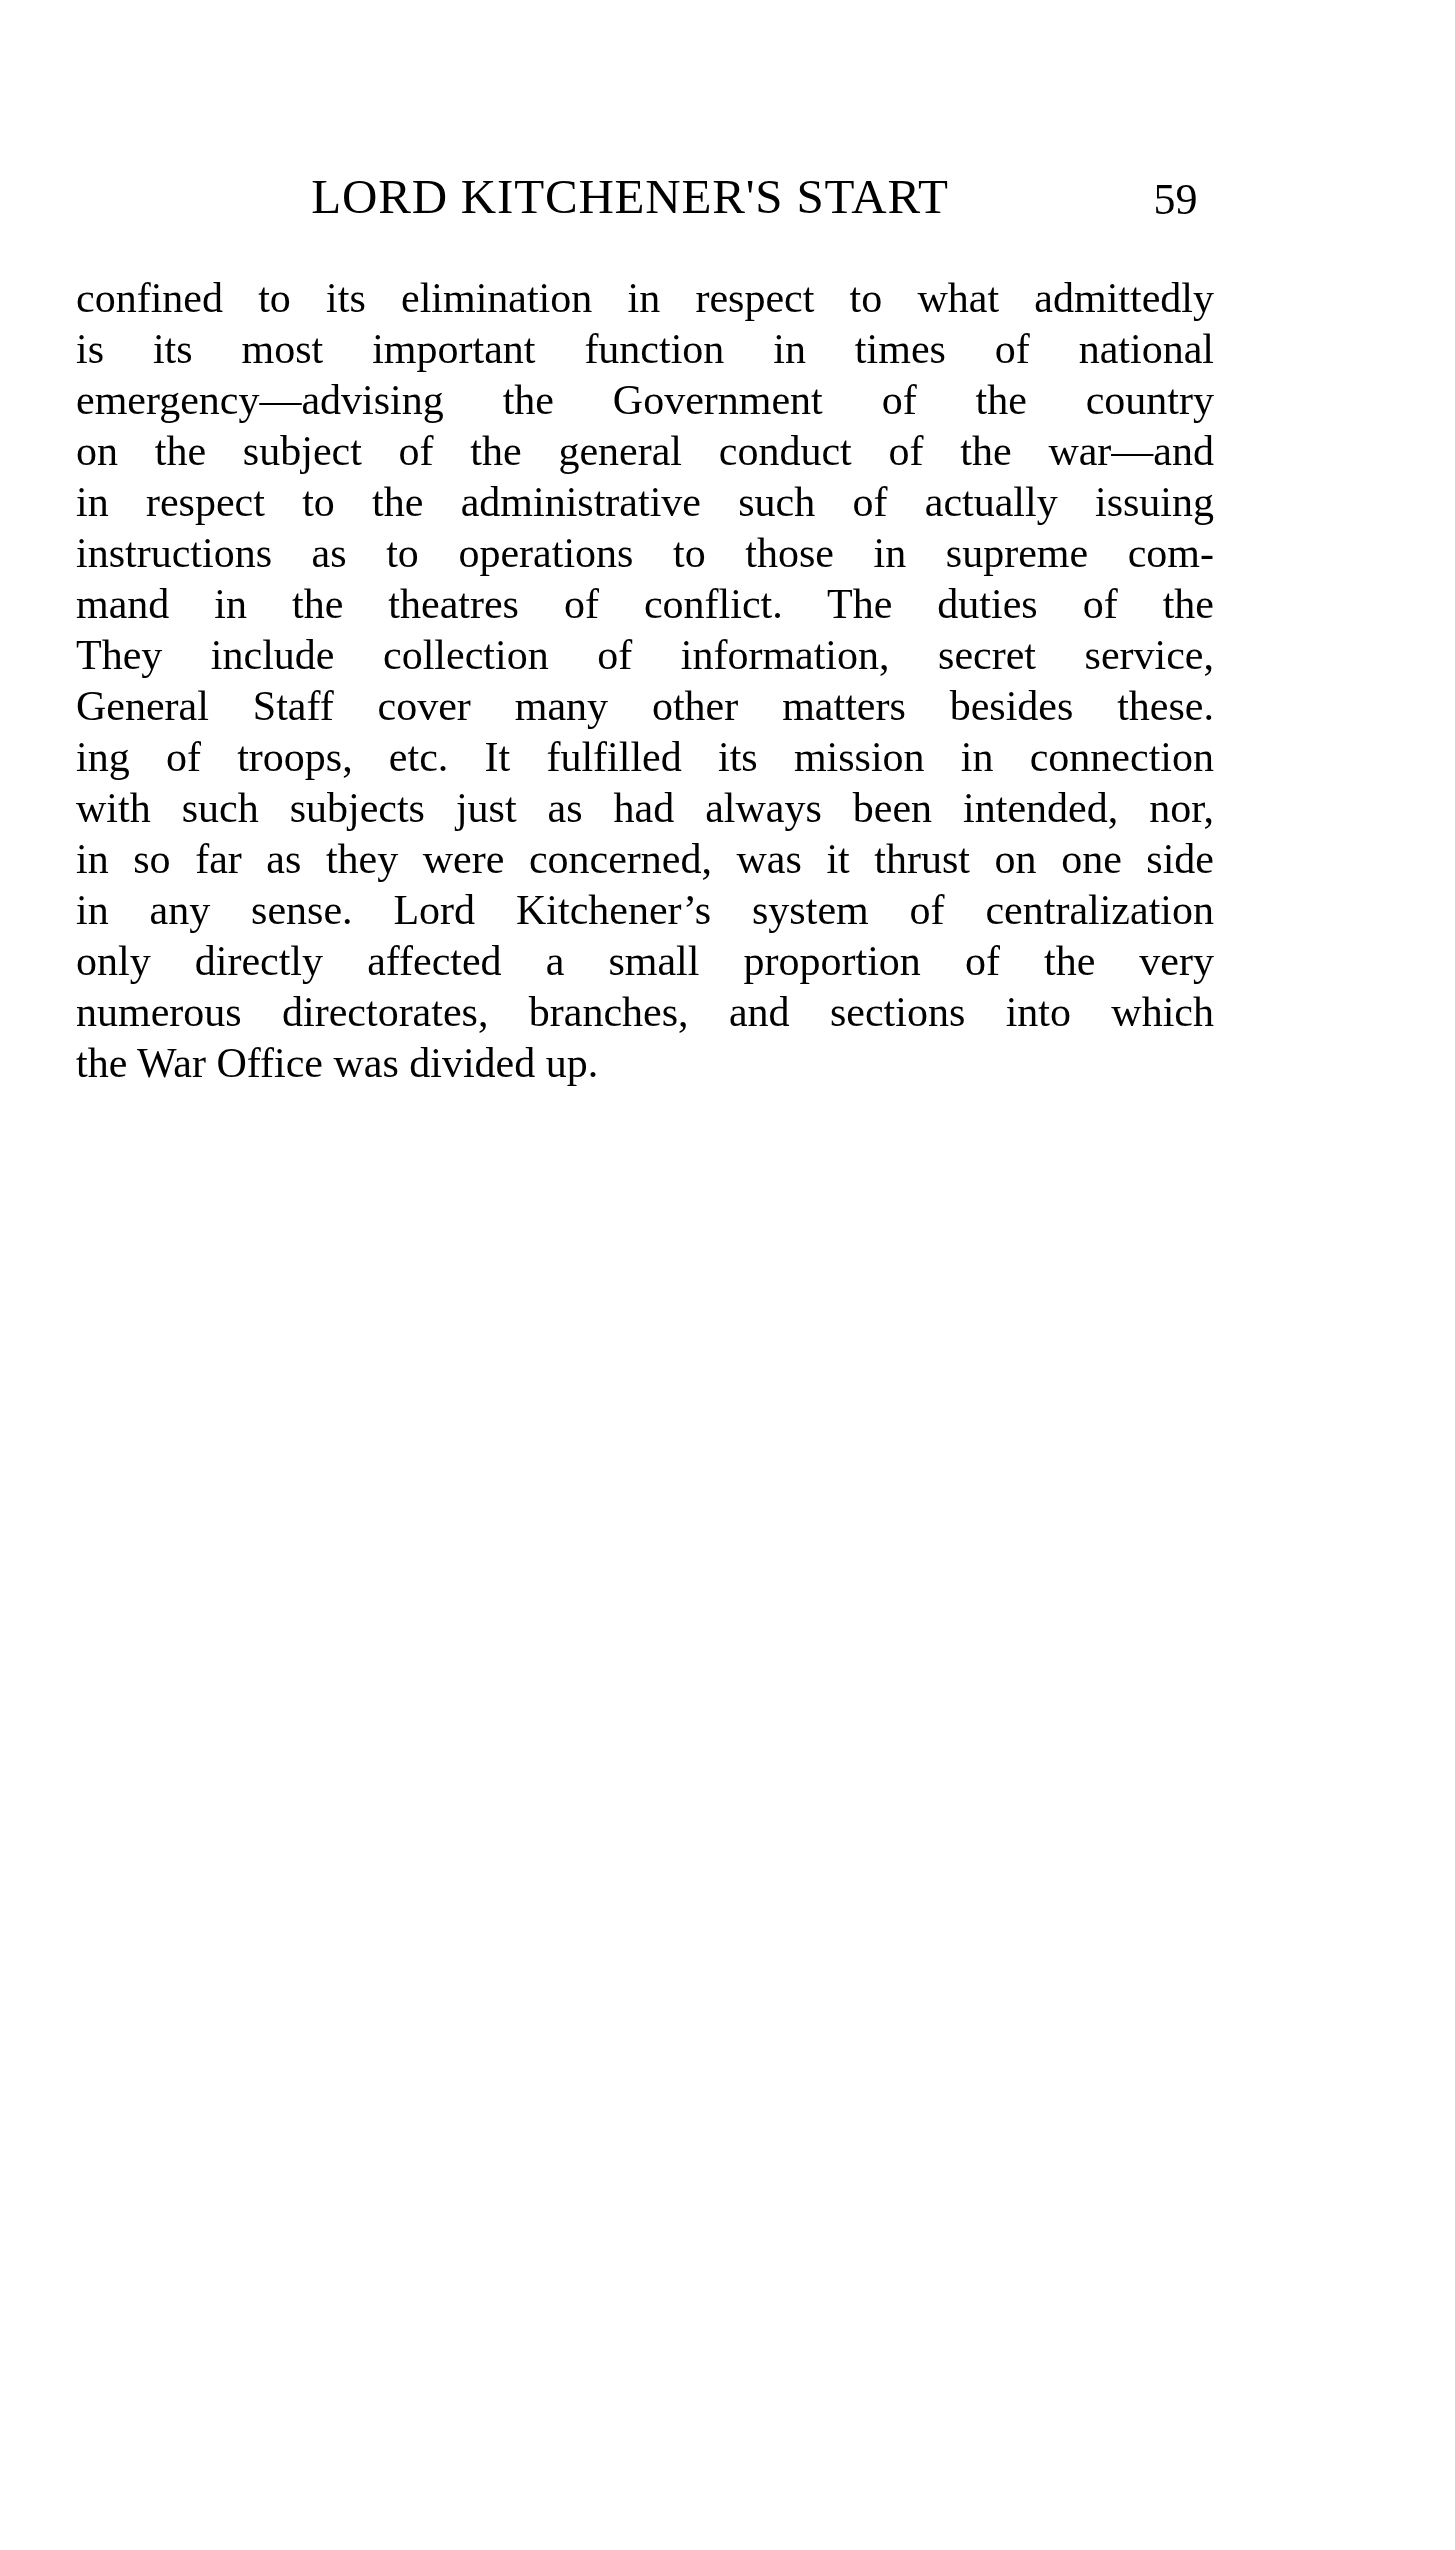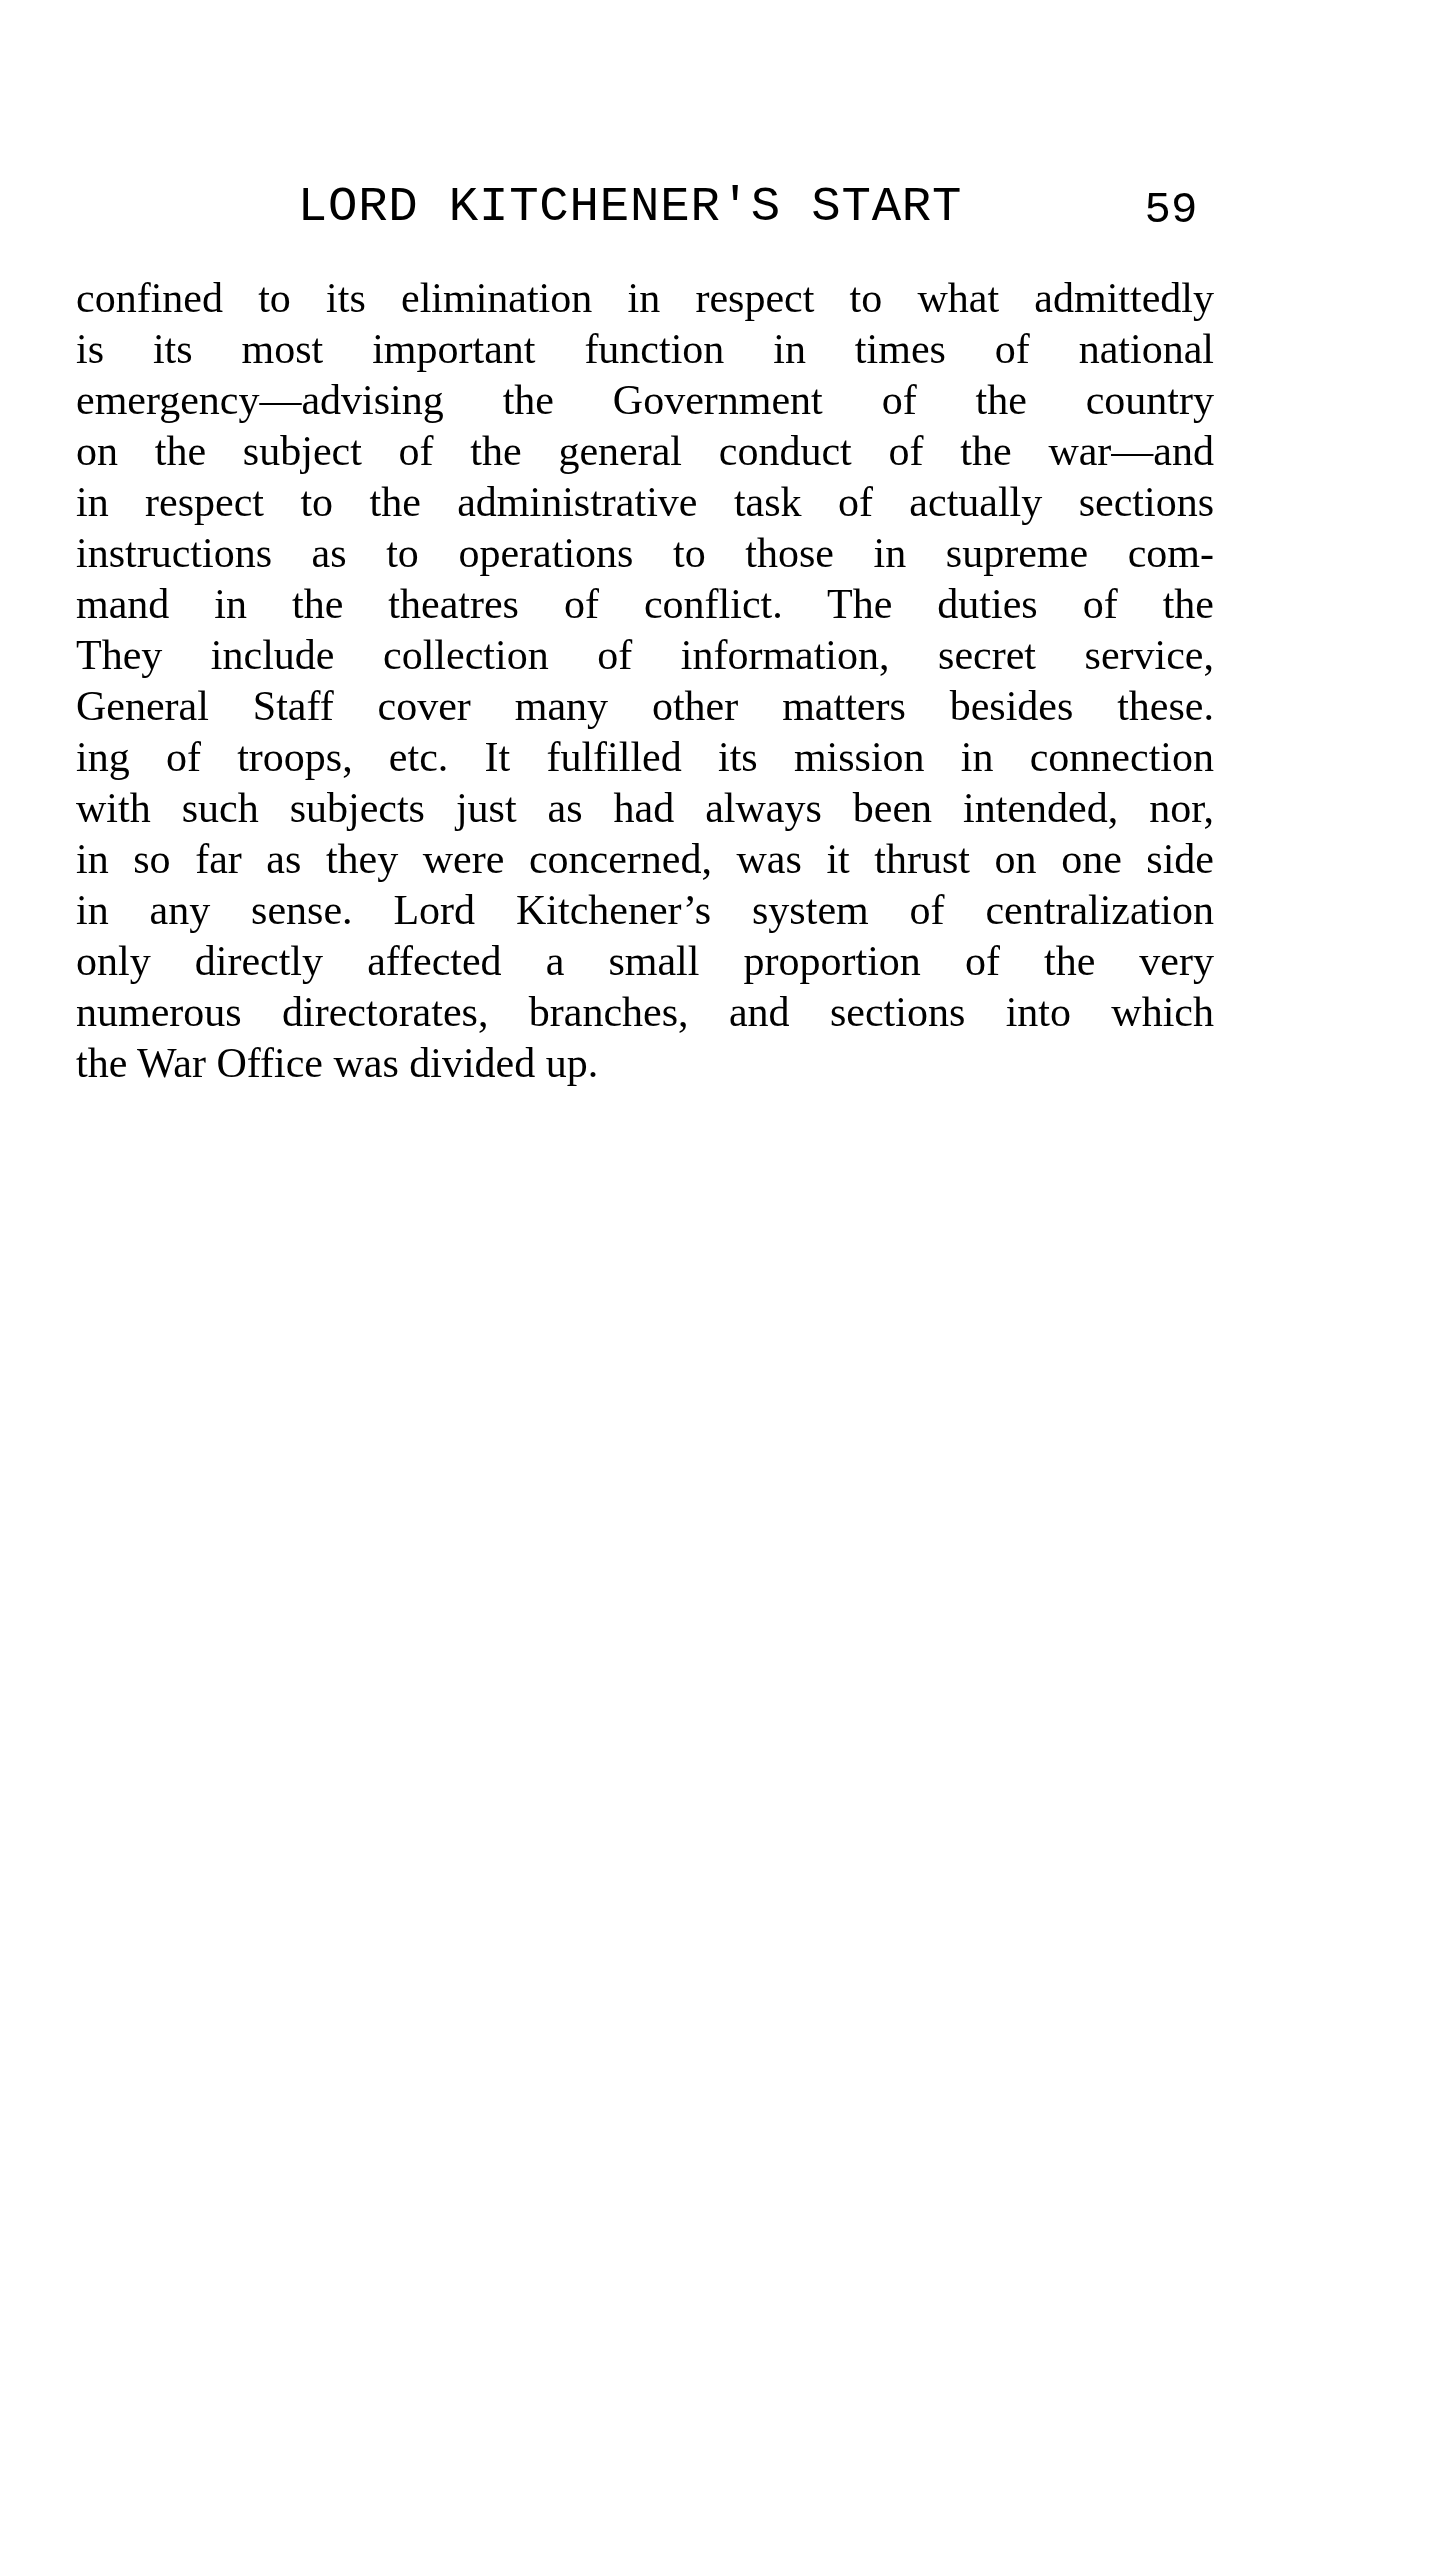--- a/index.html
+++ b/index.html
@@ -18,24 +18,23 @@
   }
   .text-block {
     position: absolute;
     left: 61px;
     top: 0;
     width: 1138px;
   }
   .page-header {
     position: absolute;
     left: 0;
-    top: 179px;
+    top: 169px;
     width: 100%;
     height: 56px;
-    font-family: Liberation Mono, monospace;
   }
   .running-title {
     position: absolute;
     left: 0;
     top: 0;
     width: 100%;
     text-align: center;
     font-size: 49px;
     line-height: 56px;
     letter-spacing: 0.8px;
@@ -77,21 +76,21 @@
     <div class="page-header">
       <div class="running-title">LORD KITCHENER'S START</div>
       <div class="page-number">59</div>
     </div>
 
     <div class="body-text">
       <div class="body-line">confined to its elimination in respect to what admittedly</div>
       <div class="body-line">is its most important function in times of national</div>
       <div class="body-line">emergency—advising the Government of the country</div>
       <div class="body-line">on the subject of the general conduct of the war—and</div>
-      <div class="body-line">in respect to the administrative task of actually sections</div>
+      <div class="body-line">in respect to the administrative such of actually issuing</div>
       <div class="body-line">instructions as to operations to those in supreme com-</div>
       <div class="body-line">mand in the theatres of conflict.  The duties of the</div>
       <div class="body-line">They include collection of information, secret service,</div>
       <div class="body-line">General Staff cover many other matters besides these.</div>
       <div class="body-line">ing of troops, etc.  It fulfilled its mission in connection</div>
       <div class="body-line">with such subjects just as had always been intended, nor,</div>
       <div class="body-line">in so far as they were concerned, was it thrust on one side</div>
       <div class="body-line">in any sense.  Lord Kitchener’s system of centralization</div>
       <div class="body-line">only directly affected a small proportion of the very</div>
       <div class="body-line">numerous directorates, branches, and sections into which</div>

